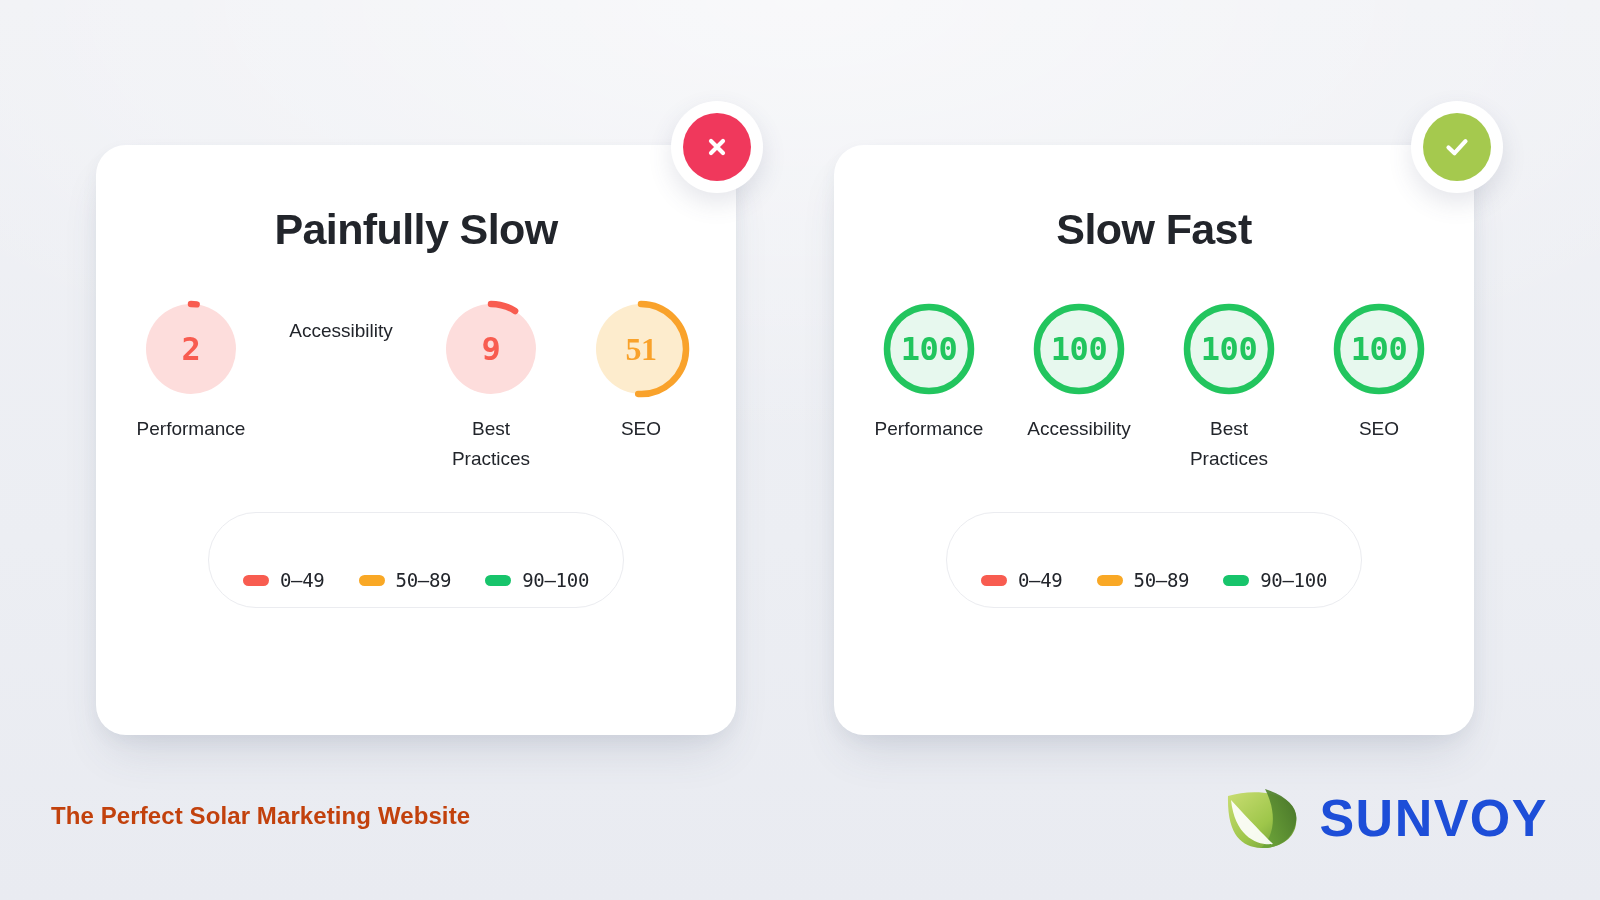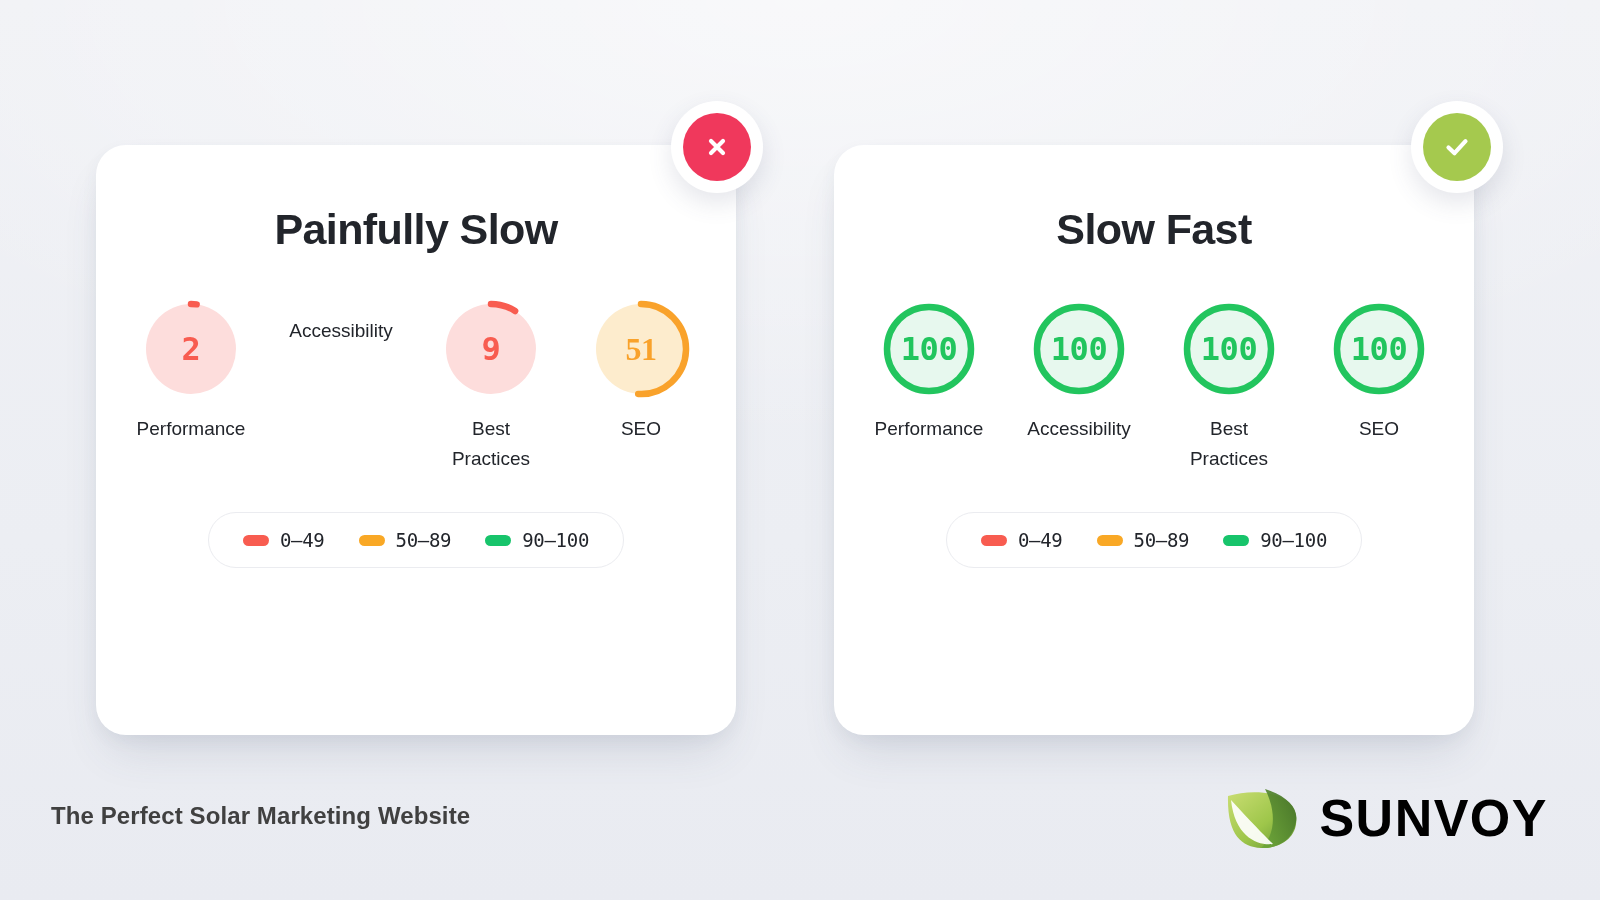--- a/index.html
+++ b/index.html
@@ -137,58 +137,59 @@
     gap: 34px;
     border: 1.5px solid #ebecf0;
     border-radius: 999px;
     padding: 16px 34px;
     background: #ffffff;
   }
   .legend-item {
     display: flex;
     align-items: center;
     gap: 11px;
+    margin-top: 40px;
   }
   .legend-swatch {
     width: 26px;
     height: 11px;
     border-radius: 999px;
   }
   .legend-text {
     font-family: "DejaVu Sans Mono", monospace;
     font-size: 19px;
     color: #22252b;
     letter-spacing: -0.3px;
   }
 
   
   .footer-caption {
     position: absolute;
     left: 51px;
     top: 802px;
     font-size: 24px;
     font-weight: 600;
-    color: #404040;
+    color: #c2410c;
     letter-spacing: 0.1px;
   }
 
   .brand {
     position: absolute;
     right: 52px;
     top: 786px;
     display: flex;
     align-items: center;
     gap: 20px;
   }
   .brand-mark { width: 74px; height: 64px; display: block; }
   .brand-name {
     font-size: 52px;
     font-weight: 700;
     letter-spacing: 1.5px;
-    color: #000000;
+    color: #1d4ed8;
   }
 </style>
 </head>
 <body>
 
 <div class="canvas-sheen"></div>
 
 <div class="stage">
 
   <div class="card card-left">

